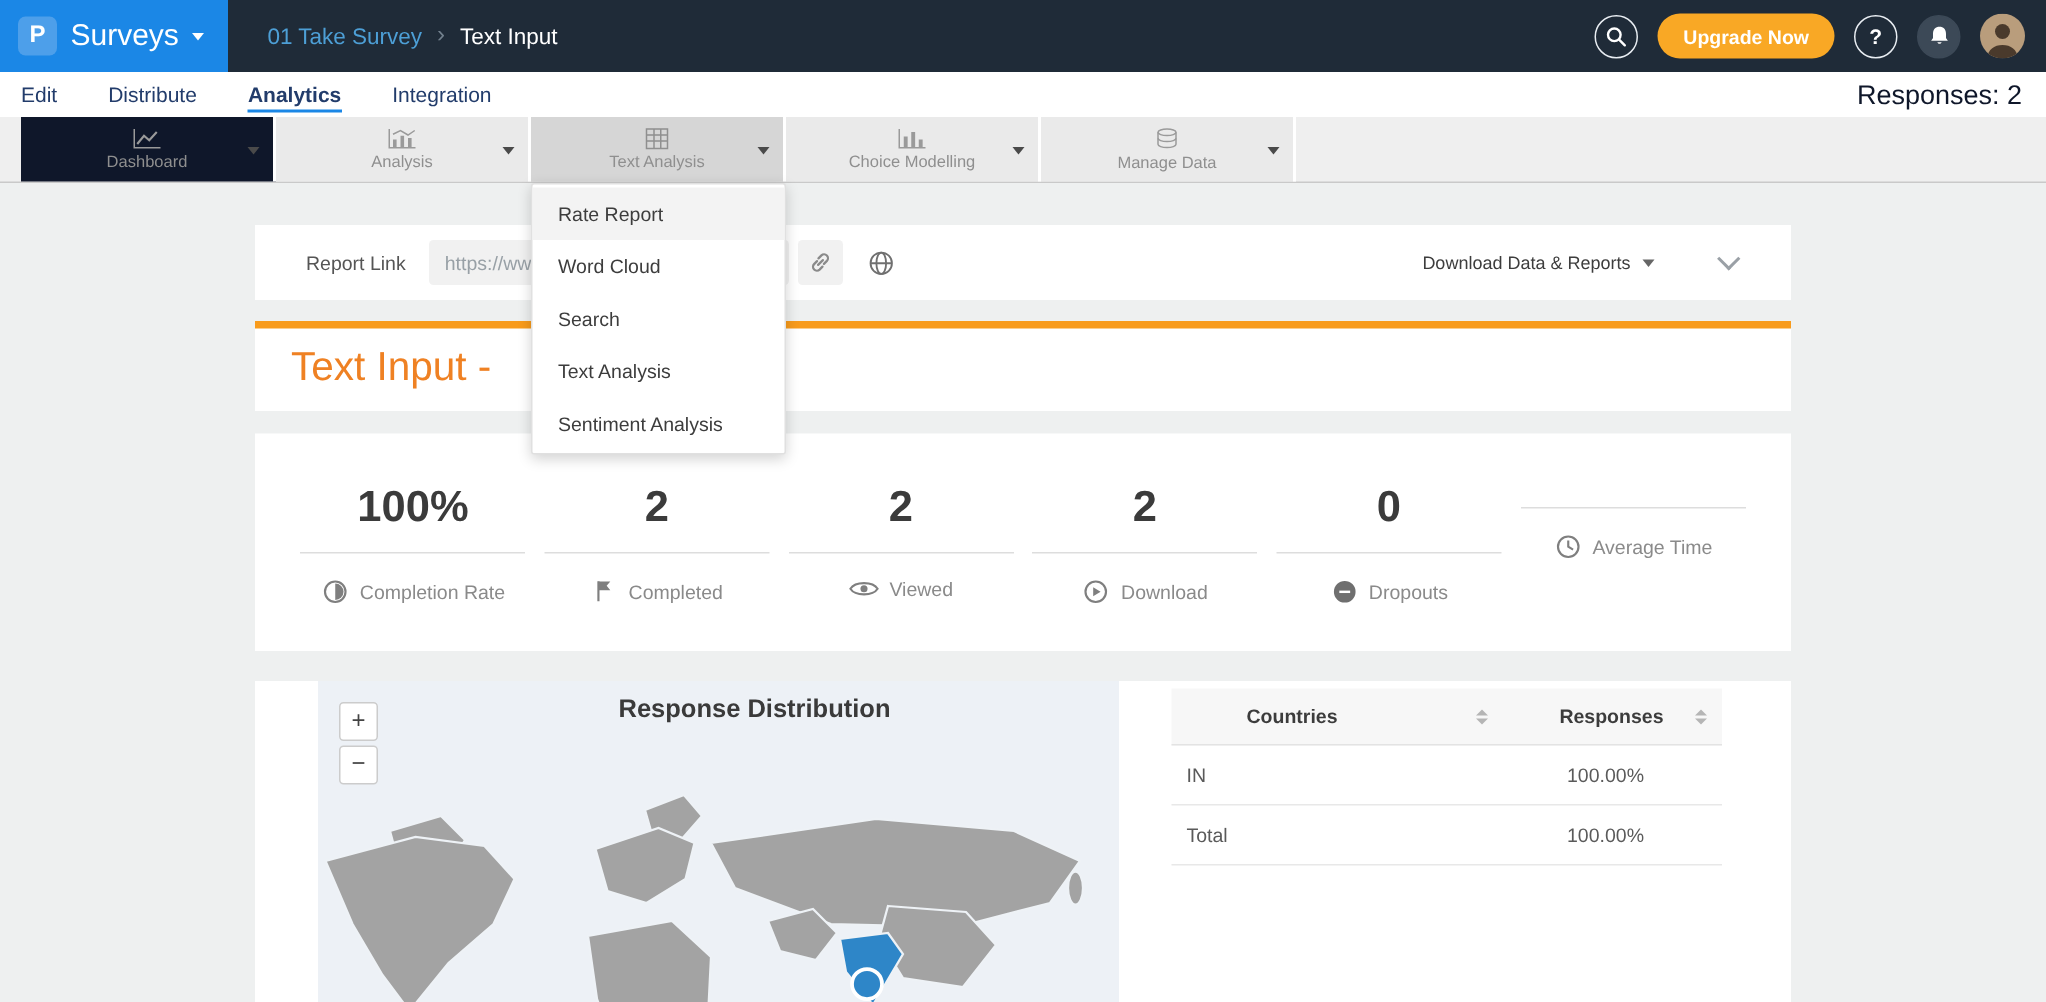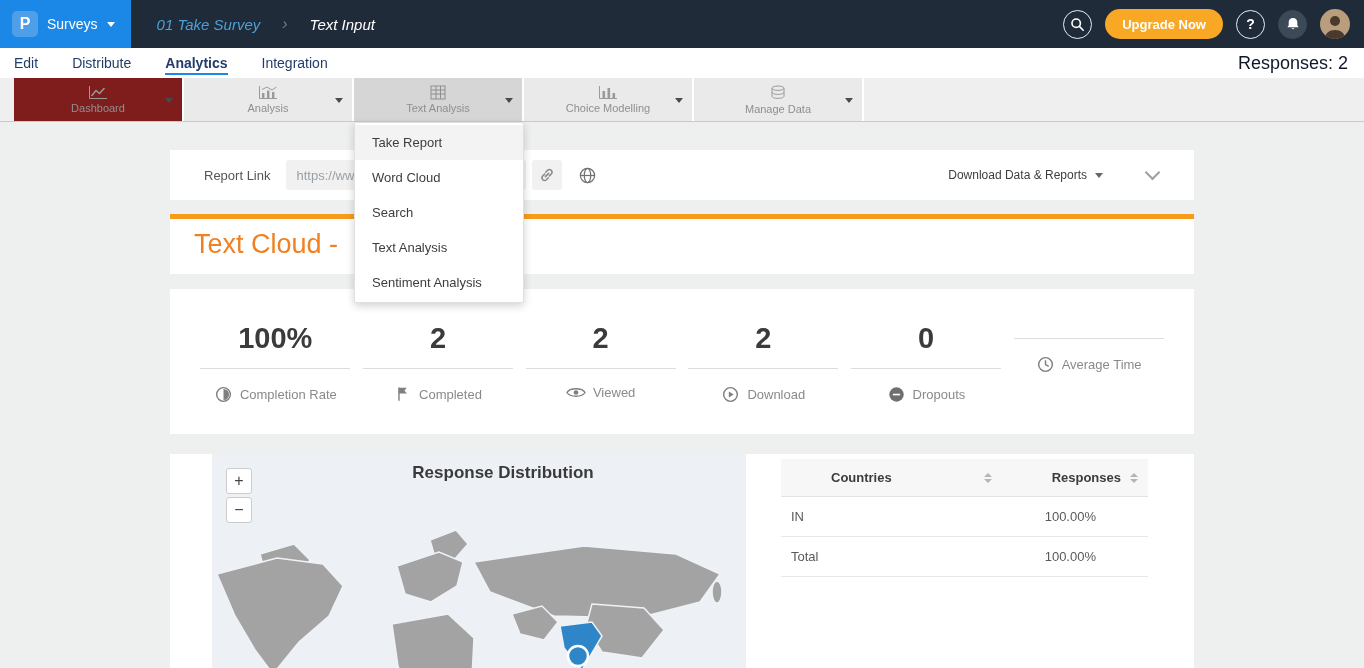--- a/index.html
+++ b/index.html
@@ -3,42 +3,42 @@
 <meta charset="utf-8">
 <style>
   * { margin:0; padding:0; box-sizing:border-box; }
   body { font-family:"Liberation Sans","DejaVu Sans",sans-serif; background:#d8d8d8; }
   .screen { position:relative; width:1364px; height:668px; overflow:hidden; background:#eef0f0; }
 
   
   .topbar { height:48px; background:#1f2b38; display:flex; align-items:center; }
   .brand { height:48px; background:#1b87e6; display:flex; align-items:center; gap:9px; padding:0 16px 0 12px; cursor:pointer; color:#fff; }
   .logo-box { width:26px; height:26px; border-radius:5px; background:#4d9fea; color:#fff; font-weight:bold; font-size:16px; display:flex; align-items:center; justify-content:center; }
-  .brand-label { font-size:14px; }
+  .brand-label { font-size:20px; }
   .caret-down { display:inline-block; width:0; height:0; border-left:4px solid transparent; border-right:4px solid transparent; border-top:5px solid currentColor; }
-  .crumbs { margin-left:26px; display:flex; align-items:center; gap:22px; font-size:15px;font-style:italic; }
+  .crumbs { margin-left:26px; display:flex; align-items:center; gap:10px; font-size:15px; }
   .crumb-parent { color:#4d9fd6; cursor:pointer; }
   .crumb-sep { color:#72808d; font-size:16px; }
   .crumb-current { color:#fff; }
   .top-actions { margin-left:auto; display:flex; align-items:center; gap:13px; padding-right:14px; }
   .icon-circle { width:29px; height:29px; border-radius:50%; border:1.6px solid #e8edf2; background:transparent; color:#fff; display:flex; align-items:center; justify-content:center; font-size:14px; font-weight:bold; cursor:pointer; }
   .icon-circle.filled { background:#3c4957; border-color:#3c4957; }
   .upgrade { height:30px; padding:0 17px; border-radius:15px; border:none; background:#f9a825; color:#fff; font-size:13px; font-weight:700; cursor:pointer; }
   .avatar { width:30px; height:30px; border-radius:50%; overflow:hidden; cursor:pointer; }
 
   
   .subnav { height:30px; background:#fff; display:flex; align-items:center; padding:0 16px 0 14px; gap:34px; font-size:14px; }
   .subnav-item { color:#223c6b; cursor:pointer; padding:4px 0 2px; border-bottom:2px solid transparent; }
   .subnav-item.active { font-weight:700; border-bottom-color:#1b87e6; }
   .responses { margin-left:auto; color:#0f172a; font-size:18px; }
 
   
   .toolbar { height:44px; background:#efefef; border-bottom:1px solid #c9c9c9; display:flex; padding-left:14px; }
   .tool-tab { width:170px; background:#eaeaea; border-right:2px solid #fff; position:relative; display:flex; flex-direction:column; align-items:center; justify-content:center; gap:2px; cursor:pointer; }
-  .tool-tab.shaded { background:#7f1d1d;align-items:center; }
+  .tool-tab.shaded { background:#0f172a;align-items:center; }
   .tool-tab.open { background:#d6d6d6; }
   .tab-label { font-size:11px; color:#8f8f8f; }
   .tab-caret { position:absolute; right:9px; top:50%; margin-top:-2px; color:#4a4a4a; }
 
   
   .menu { position:absolute; left:354px; top:122px; width:170px; background:#fff; border:1px solid #e0e0e0; border-radius:2px; box-shadow:0 3px 9px rgba(0,0,0,.18); z-index:60; padding:2px 0; }
   .menu-item { padding:10px 17px; font-size:13px; color:#3d3d3d; cursor:pointer; }
   .menu-item.hover { background:#f3f3f3; }
 
   
@@ -66,21 +66,21 @@
   .viz-card { position:relative; height:400px; }
   .map-box { position:absolute; left:42px; top:0; width:534px; height:400px; background:#edf1f6; }
   .map-title { position:absolute; top:9px; left:0; right:0; text-align:center; font-size:17px; font-weight:700; color:#3a3a3a; z-index:3;padding-left:48px; }
   .zoom { position:absolute; left:14px; top:14px; display:flex; flex-direction:column; gap:3px; z-index:3; }
   .zoom button { width:26px; height:26px; background:#fff; border:1px solid #ccc; border-radius:3px; font-size:16px; color:#444; cursor:pointer; line-height:1; }
   .map-svg { position:absolute; left:0; top:0; }
 
   .table-wrap { position:absolute; left:611px; top:5px; width:367px; }
   .thead { display:flex; align-items:center; height:38px; background:#f7f7f7; border-bottom:1px solid #e3e3e3; padding:0 10px; font-size:13px; color:#3c3c3c; font-weight:700; cursor:pointer; }
   .th-left { flex:1; display:flex; align-items:center; justify-content:space-between; padding-right:16px;margin-left:40px; }
-  .th-right { width:130px; display:flex; align-items:center; justify-content:flex-end; gap:9px; }
+  .th-right { width:130px; display:flex; align-items:center; justify-content:flex-end; gap:21px; }
   .sort { display:inline-flex; flex-direction:column; gap:2px; }
   .sort i { width:0; height:0; border-left:4px solid transparent; border-right:4px solid transparent; }
   .sort .up { border-bottom:4px solid #b5b5b5; }
   .sort .dn { border-top:4px solid #b5b5b5; }
   .trow { display:flex; align-items:center; height:40px; border-bottom:1px solid #e8e8e8; padding:0 10px; font-size:13px; color:#5a5a5a; }
   .trow .c1 { flex:1; }
   .trow .c2 { width:130px; text-align:right; padding-right:42px; }
 </style>
 </head>
 <body>
@@ -192,21 +192,21 @@
             <path d="M2 3.2 v4 c0 1.2 2.7 2.2 6 2.2 s6-1 6-2.2 v-4"></path>
             <path d="M2 7.2 v4 c0 1.2 2.7 2.2 6 2.2 s6-1 6-2.2 v-4"></path>
           </svg>
       </span>
       <span class="tab-label">Manage Data</span>
       <span class="caret-down tab-caret"></span>
     </div>
   </div>
 
   <div class="menu">
-    <div class="menu-item hover">Take Report</div>
+    <div class="menu-item hover">Rate Report</div>
     <div class="menu-item">Word Cloud</div>
     <div class="menu-item">Search</div>
     <div class="menu-item">Text Analysis</div>
     <div class="menu-item">Sentiment Analysis</div>
   </div>
 
   <div class="page">
 
     <div class="card report-bar">
       <span class="report-label">Report Link</span>
@@ -230,21 +230,21 @@
         </span>
       </button>
       <div class="download">
         <span>Download Data &amp; Reports</span>
         <span class="caret-down"></span>
       </div>
       <span class="collapse-chevron"></span>
     </div>
 
     <div class="card title-card">
-      <div class="section-title">Text Cloud - </div>
+      <div class="section-title">Text Input - </div>
     </div>
 
     <div class="card stats-card">
 
       <div class="stat">
         <div class="stat-value">100%</div>
         <hr class="stat-divider">
         <div class="stat-meta">
           <span style="display:flex;">
               <svg viewBox="0 0 20 20" width="19" height="19">

